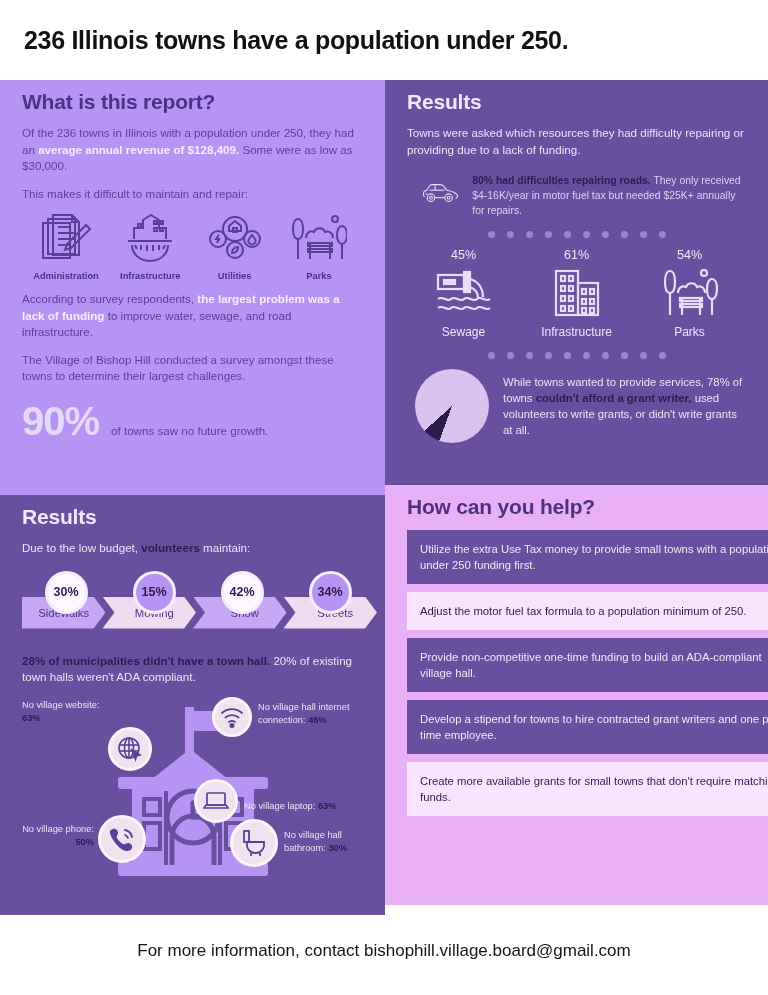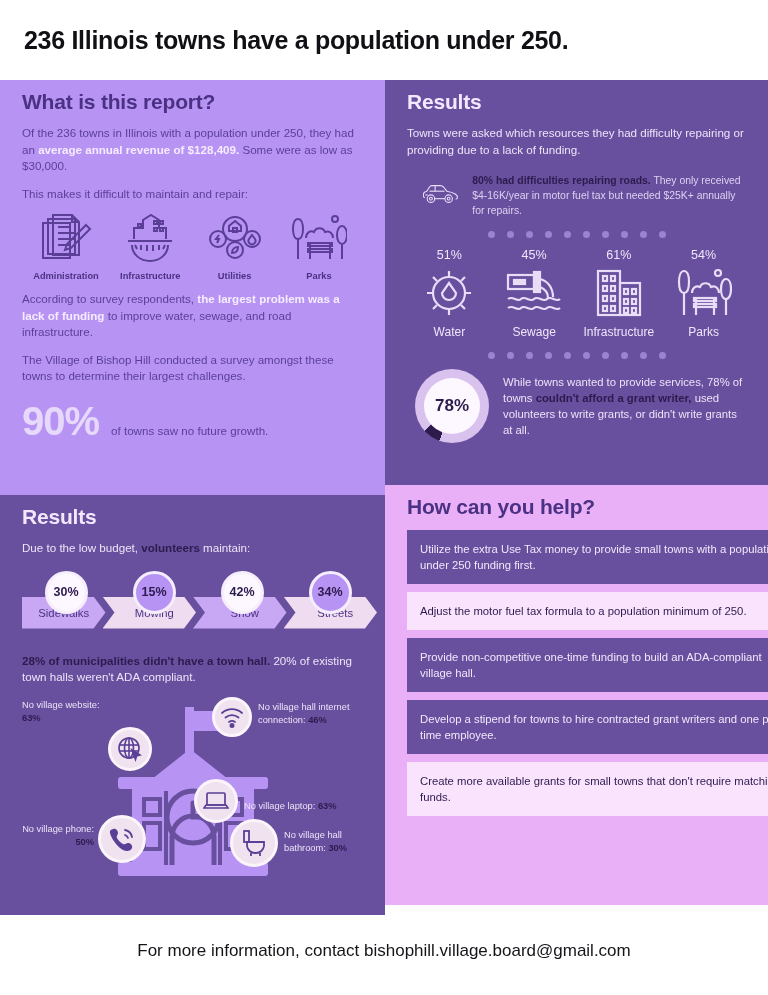--- a/index.html
+++ b/index.html
@@ -51,21 +51,21 @@
   .icon-cell { width: 80px; text-align: center; }
   .icon-cell svg { display: block; margin: 0 auto 7px auto; }
   .icon-cap { font-size: 9.3px; font-weight: 700; color: #4b3183; }
 
   
   .big-stat { display: flex; align-items: baseline; gap: 12px; margin-top: 14px; }
   .big-stat .num { font-size: 40px; font-weight: 800; color: #e7d9fb; letter-spacing: -1px; }
   .big-stat .lbl { font-size: 11.6px; color: #5b3f96; }
 
   
-  .car-block { display: flex; gap: 12px; align-items: center; margin: 8px 0 0 16px; }
+  .car-block { display: flex; gap: 12px; align-items: flex-start; margin: 8px 0 0 16px; }
   .car-block .txt { font-size: 10.4px; line-height: 15px; color: #ded2f0; padding-top: 4px; }
 
   .dotrow { display: flex; gap: 12px; justify-content: center; margin: 13px 0 10px 0; }
   .dot { width: 7px; height: 7px; border-radius: 50%; background: #9b83cf; }
 
   
   .res-row { display: flex; justify-content: space-around; margin-top: 2px; }
   .res { text-align: center; width: 88px; }
   .res .pct { font-size: 12.5px; color: #efe6fa; margin-bottom: 5px; }
   .res svg { display: block; margin: 0 auto 6px auto; }
@@ -240,29 +240,20 @@
             <span class="dot"></span>
             <span class="dot"></span>
             <span class="dot"></span>
             <span class="dot"></span>
             <span class="dot"></span>
             <span class="dot"></span>
         </div>
 
         <div class="res-row">
 
-          <div class="res">
-            <div class="pct">51%</div>
-            <svg width="52" height="52" viewBox="0 0 52 52" fill="none" stroke="#e8dcf7" stroke-width="2.2">
-              <circle cx="26" cy="26" r="16"></circle>
-              <path d="M26 4v6M26 42v6M4 26h6M42 26h6M10 10l4 4M38 38l4 4M42 10l-4 4M14 38l-4 4"></path>
-              <path d="M26 16l7 10a7 7 0 1 1-14 0z"></path>
-            </svg>
-            <div class="name">Water</div>
-          </div>
 
           <div class="res">
             <div class="pct">45%</div>
             <svg width="56" height="52" viewBox="0 0 56 52" fill="none" stroke="#e8dcf7" stroke-width="2.2">
               <rect x="2" y="8" width="26" height="14"></rect>
                 <rect x="8" y="13" width="11" height="4" fill="#e8dcf7"></rect>
               <rect x="28" y="5" width="6" height="20" fill="#e8dcf7"></rect>
               <path d="M34 12c8 2 13 9 13 18"></path>
                 <path d="M34 20c5 2 8 6 8 11"></path>
               <path d="M2 32c5-4 9 4 13 0s9 4 13 0 9 4 13 0 9 4 13 0"></path>
@@ -321,23 +312,20 @@
             <span class="dot"></span>
             <span class="dot"></span>
             <span class="dot"></span>
             <span class="dot"></span>
             <span class="dot"></span>
         </div>
 
         <div class="donut-block">
           <div class="donut">
             <div class="ring"></div>
-            <div class="hole">
-              <span>78%</span>
-            </div>
           </div>
           <div class="txt"><span>While towns wanted to provide services, 78% of towns </span><b class="hl-navy">couldn't afford a grant writer,</b><span> used volunteers to write grants, or didn't write grants at all.</span></div>
         </div>
       </div>
     </div>
 
     <div class="panel p-bl">
       <div class="pad">
         <h2 class="sec light-head">Results</h2>
         <p class="body t-light"><span>Due to the low budget, </span><b class="hl-navy">volunteers</b><span> maintain:</span></p>

